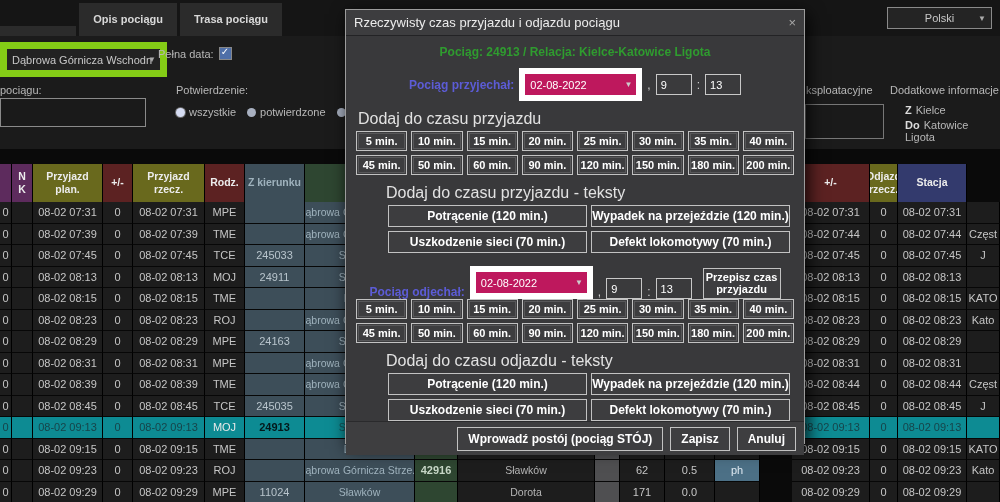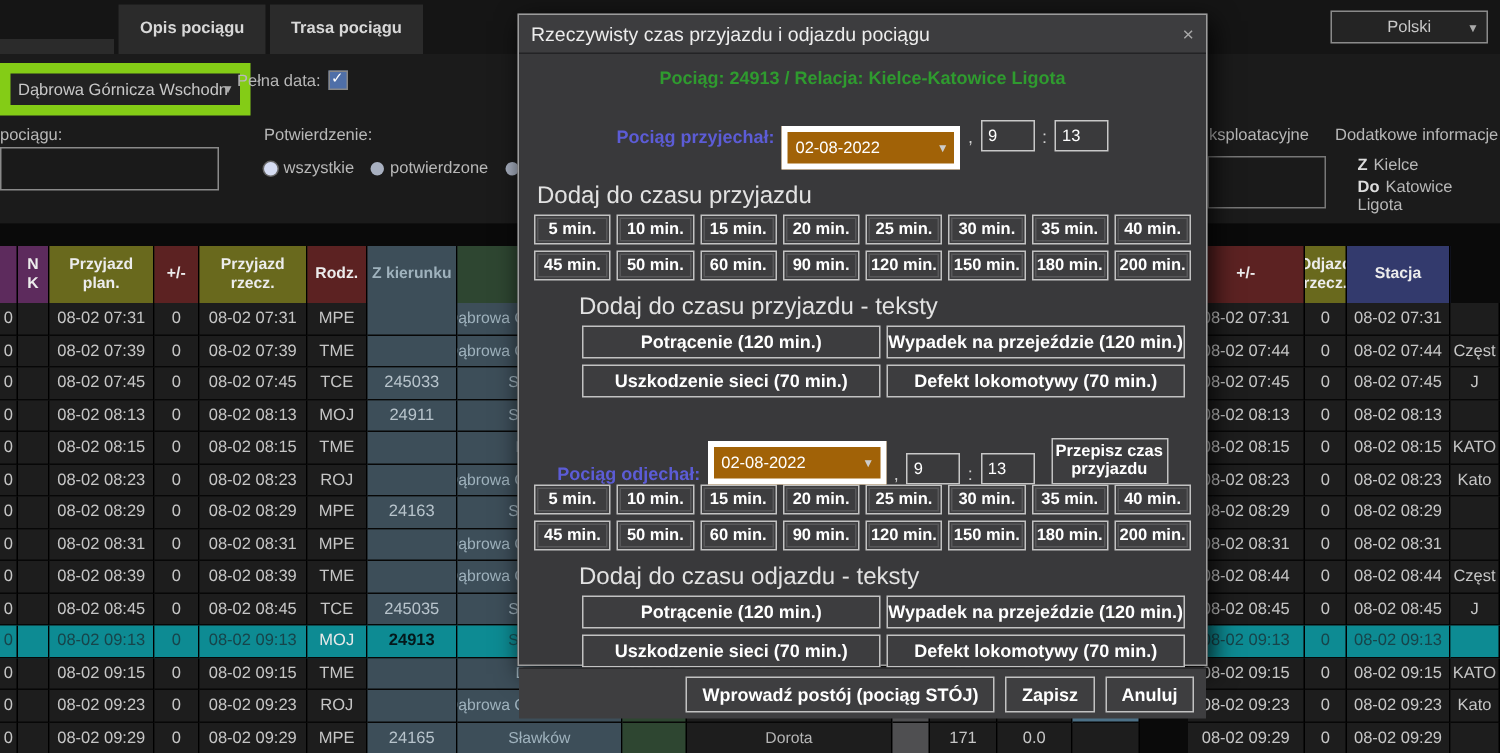--- a/index.html
+++ b/index.html
@@ -67,22 +67,22 @@
   
   .modal{position:absolute;left:345px;top:9px;width:458px;height:433px;background:#39393b;
          border:1px solid #9c9c9c;box-shadow:3px 5px 16px rgba(0,0,0,.85);display:flex;flex-direction:column;z-index:10;}
   .modal-title{height:25px;flex:none;background:#3d3d3f;border-bottom:1px solid #232325;color:#ececec;
          font-size:13px;display:flex;align-items:center;justify-content:space-between;padding:0 8px;}
   .modal-close{color:#a8a8a8;font-size:13px;cursor:default;}
   .modal-body{flex:1;padding:0 10px;}
   .train-info{text-align:center;color:#2f9b2f;font-weight:bold;font-size:12px;margin-top:9px;}
   .time-row{display:flex;align-items:center;justify-content:center;gap:5px;margin-top:9px;color:#cfcfcf;font-size:12px;}
   .time-label{color:#5c5cd6;font-weight:bold;}
-  .mselect{position:relative;width:92px;height:21px;border:4px solid #ffffff;background:#a16207;color:#fff;
-         font-size:11px;display:flex;align-items:center;padding:0 14px 0 5px;white-space:nowrap;margin-top:16px;}
+  .mselect{position:relative;width:92px;height:21px;border:6px solid #ffffff;background:#be185d;color:#fff;
+         font-size:11px;display:flex;align-items:center;padding:0 14px 0 5px;white-space:nowrap;}
   .mselect .arrow{position:absolute;right:4px;font-size:8px;color:#ccc;}
   .minput{width:30px;height:19px;border:1px solid #c8c8c8;background:#3a3a3c;color:#fff;font-size:11px;padding:0 0 0 4px;font-family:inherit;}
   .sect-label{font-size:16px;color:#e2e2e2;margin:9px 0 3px 2px;}
   .sect-label.indent{margin-left:30px;}
   .mingrid{display:grid;grid-template-columns:repeat(8,1fr);gap:4px;}
   .mbtn{border:1px solid #c2c2c2;outline:1px solid #58585a;outline-offset:-3px;background:#3d3d3f;color:#fff;
         font-size:11px;font-weight:bold;padding:3px 0;font-family:inherit;cursor:default;}
   .textgrid{display:grid;grid-template-columns:1fr 1fr;gap:4px;margin:0 4px 0 32px;}
   .tbtn{border:1px solid #c2c2c2;background:#3d3d3f;color:#fff;font-size:12px;font-weight:bold;padding:3px 0;font-family:inherit;cursor:default;}
   .copy-btn{margin-left:6px;width:78px;border:1px solid #c2c2c2;background:#3d3d3f;color:#fff;
@@ -444,21 +444,21 @@
           <div class="bc c-time">08-02 09:23</div>
           <div class="bc c-st">Kato</div>
         </div>
         <div class="trow">
           <div class="bc c-c0">0</div>
           <div class="bc c-nk"></div>
           <div class="bc c-time">08-02 09:29</div>
           <div class="bc c-diff">0</div>
           <div class="bc c-time">08-02 09:29</div>
           <div class="bc c-rodz">MPE</div>
-          <div class="bc c-nr1">24165</div>
+          <div class="bc c-nr1">11024</div>
           <div class="bc c-from">Sławków</div>
           <div class="bc c-nr2"></div>
           <div class="bc c-to">Dorota</div>
           <div class="bc c-mini"></div>
           <div class="bc c-a">171</div>
           <div class="bc c-b">0.0</div>
           <div class="bc c-ph"></div>
           <div class="bc c-i2"></div>
           <div class="bc c-time">08-02 09:29</div>
           <div class="bc c-diff">0</div>

